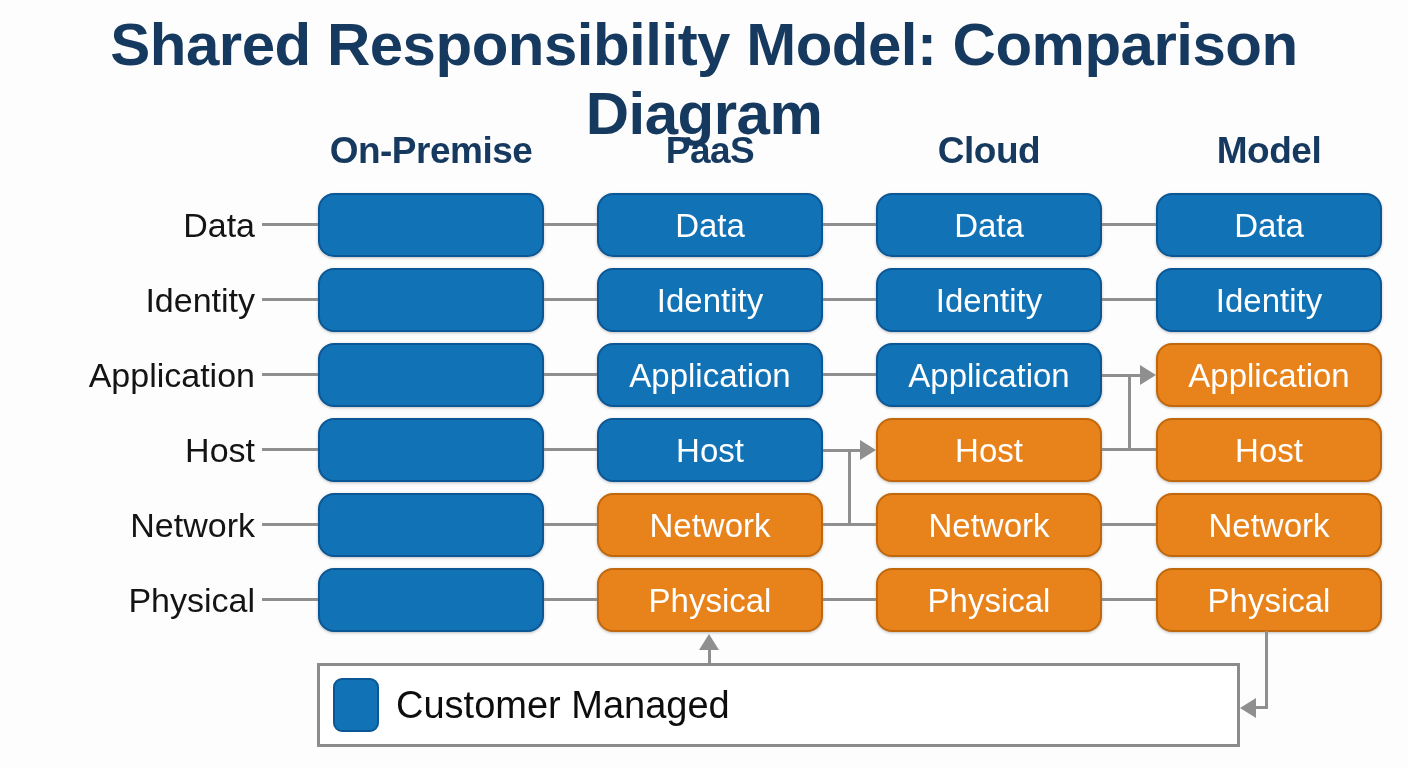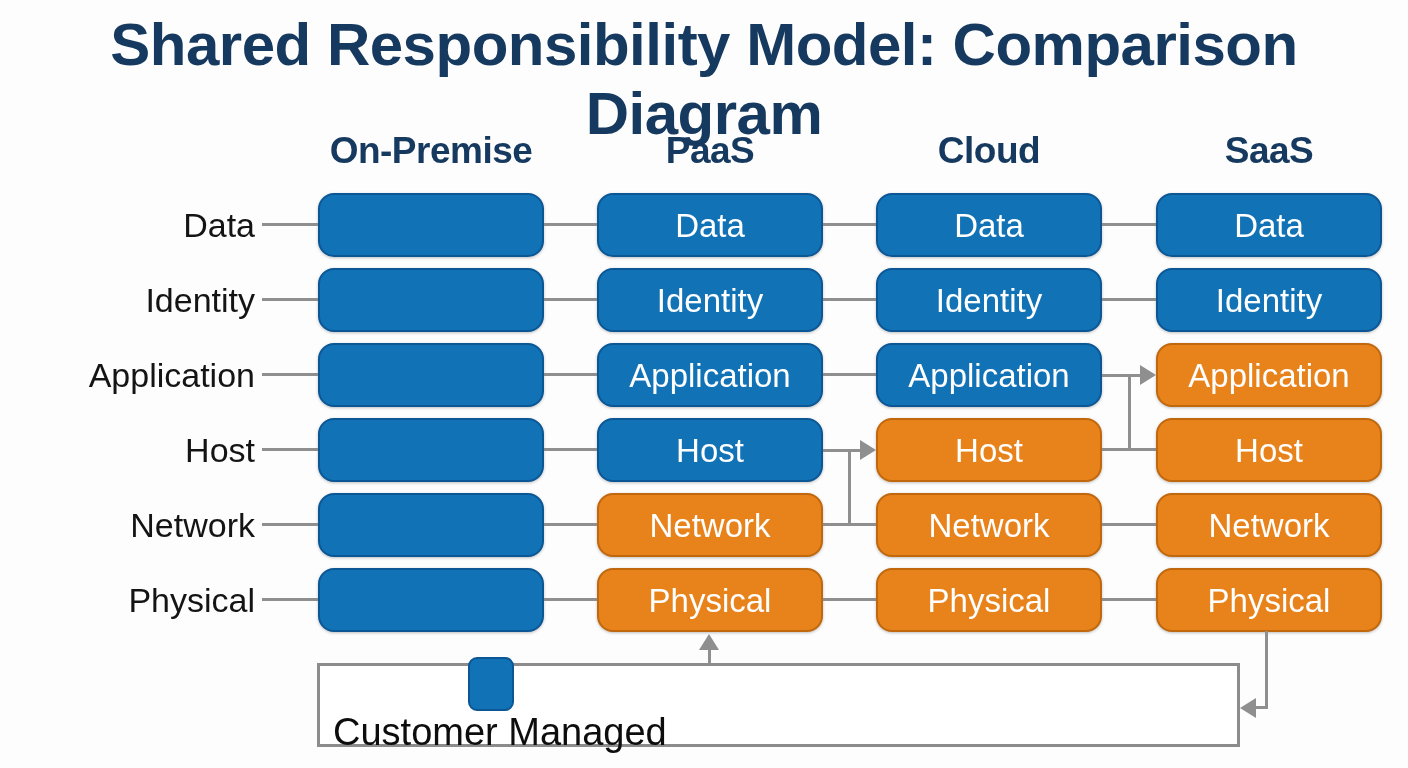--- a/index.html
+++ b/index.html
@@ -54,21 +54,21 @@
   .arrow-up{
     position:absolute;width:0;height:0;
     border-left:10px solid transparent;border-right:10px solid transparent;
     border-bottom:16px solid var(--c-connector);
   }
   .legend{
     position:absolute;left:317px;top:663px;width:923px;height:84px;box-sizing:border-box;
     border:3px solid var(--c-legend-border);background:#ffffff;
     display:flex;align-items:center;padding-left:13px;
   }
-  .legend-item{display:flex;align-items:center;flex-direction:column;}
+  .legend-item{display:flex;align-items:center;}
   .legend-item + .legend-item{margin-left:60px;}
   .swatch{
     width:46px;height:54px;border-radius:9px;box-sizing:border-box;margin-right:17px;
   }
   .swatch.customer{background:var(--c-customer);border:2px solid var(--c-customer-border);}
   .swatch.provider{background:var(--c-provider);border:2px solid var(--c-provider-border);}
   .legend-label{font-size:38px;color:#0d0d0d;}
 </style>
 </head>
 <body>
@@ -92,21 +92,21 @@
       <div class="box customer" style="left: 597px; top: 418px;">Host</div>
       <div class="box provider" style="left: 597px; top: 493px;">Network</div>
       <div class="box provider" style="left: 597px; top: 568px;">Physical</div>
       <div class="col-header" style="left: 876px; width: 226px;">Cloud</div>
       <div class="box customer" style="left: 876px; top: 193px;">Data</div>
       <div class="box customer" style="left: 876px; top: 268px;">Identity</div>
       <div class="box customer" style="left: 876px; top: 343px;">Application</div>
       <div class="box provider" style="left: 876px; top: 418px;">Host</div>
       <div class="box provider" style="left: 876px; top: 493px;">Network</div>
       <div class="box provider" style="left: 876px; top: 568px;">Physical</div>
-      <div class="col-header" style="left: 1156px; width: 226px;">SaaS</div>
+      <div class="col-header" style="left: 1156px; width: 226px;">Model</div>
       <div class="box customer" style="left: 1156px; top: 193px;">Data</div>
       <div class="box customer" style="left: 1156px; top: 268px;">Identity</div>
       <div class="box provider" style="left: 1156px; top: 343px;">Application</div>
       <div class="box provider" style="left: 1156px; top: 418px;">Host</div>
       <div class="box provider" style="left: 1156px; top: 493px;">Network</div>
       <div class="box provider" style="left: 1156px; top: 568px;">Physical</div>
       <div class="row-label" style="top: 193px;">Data</div>
       <div class="hline" style="left: 262px; top: 223px; width: 56px;"></div>
       <div class="row-label" style="top: 268px;">Identity</div>
       <div class="hline" style="left: 262px; top: 298px; width: 56px;"></div>

